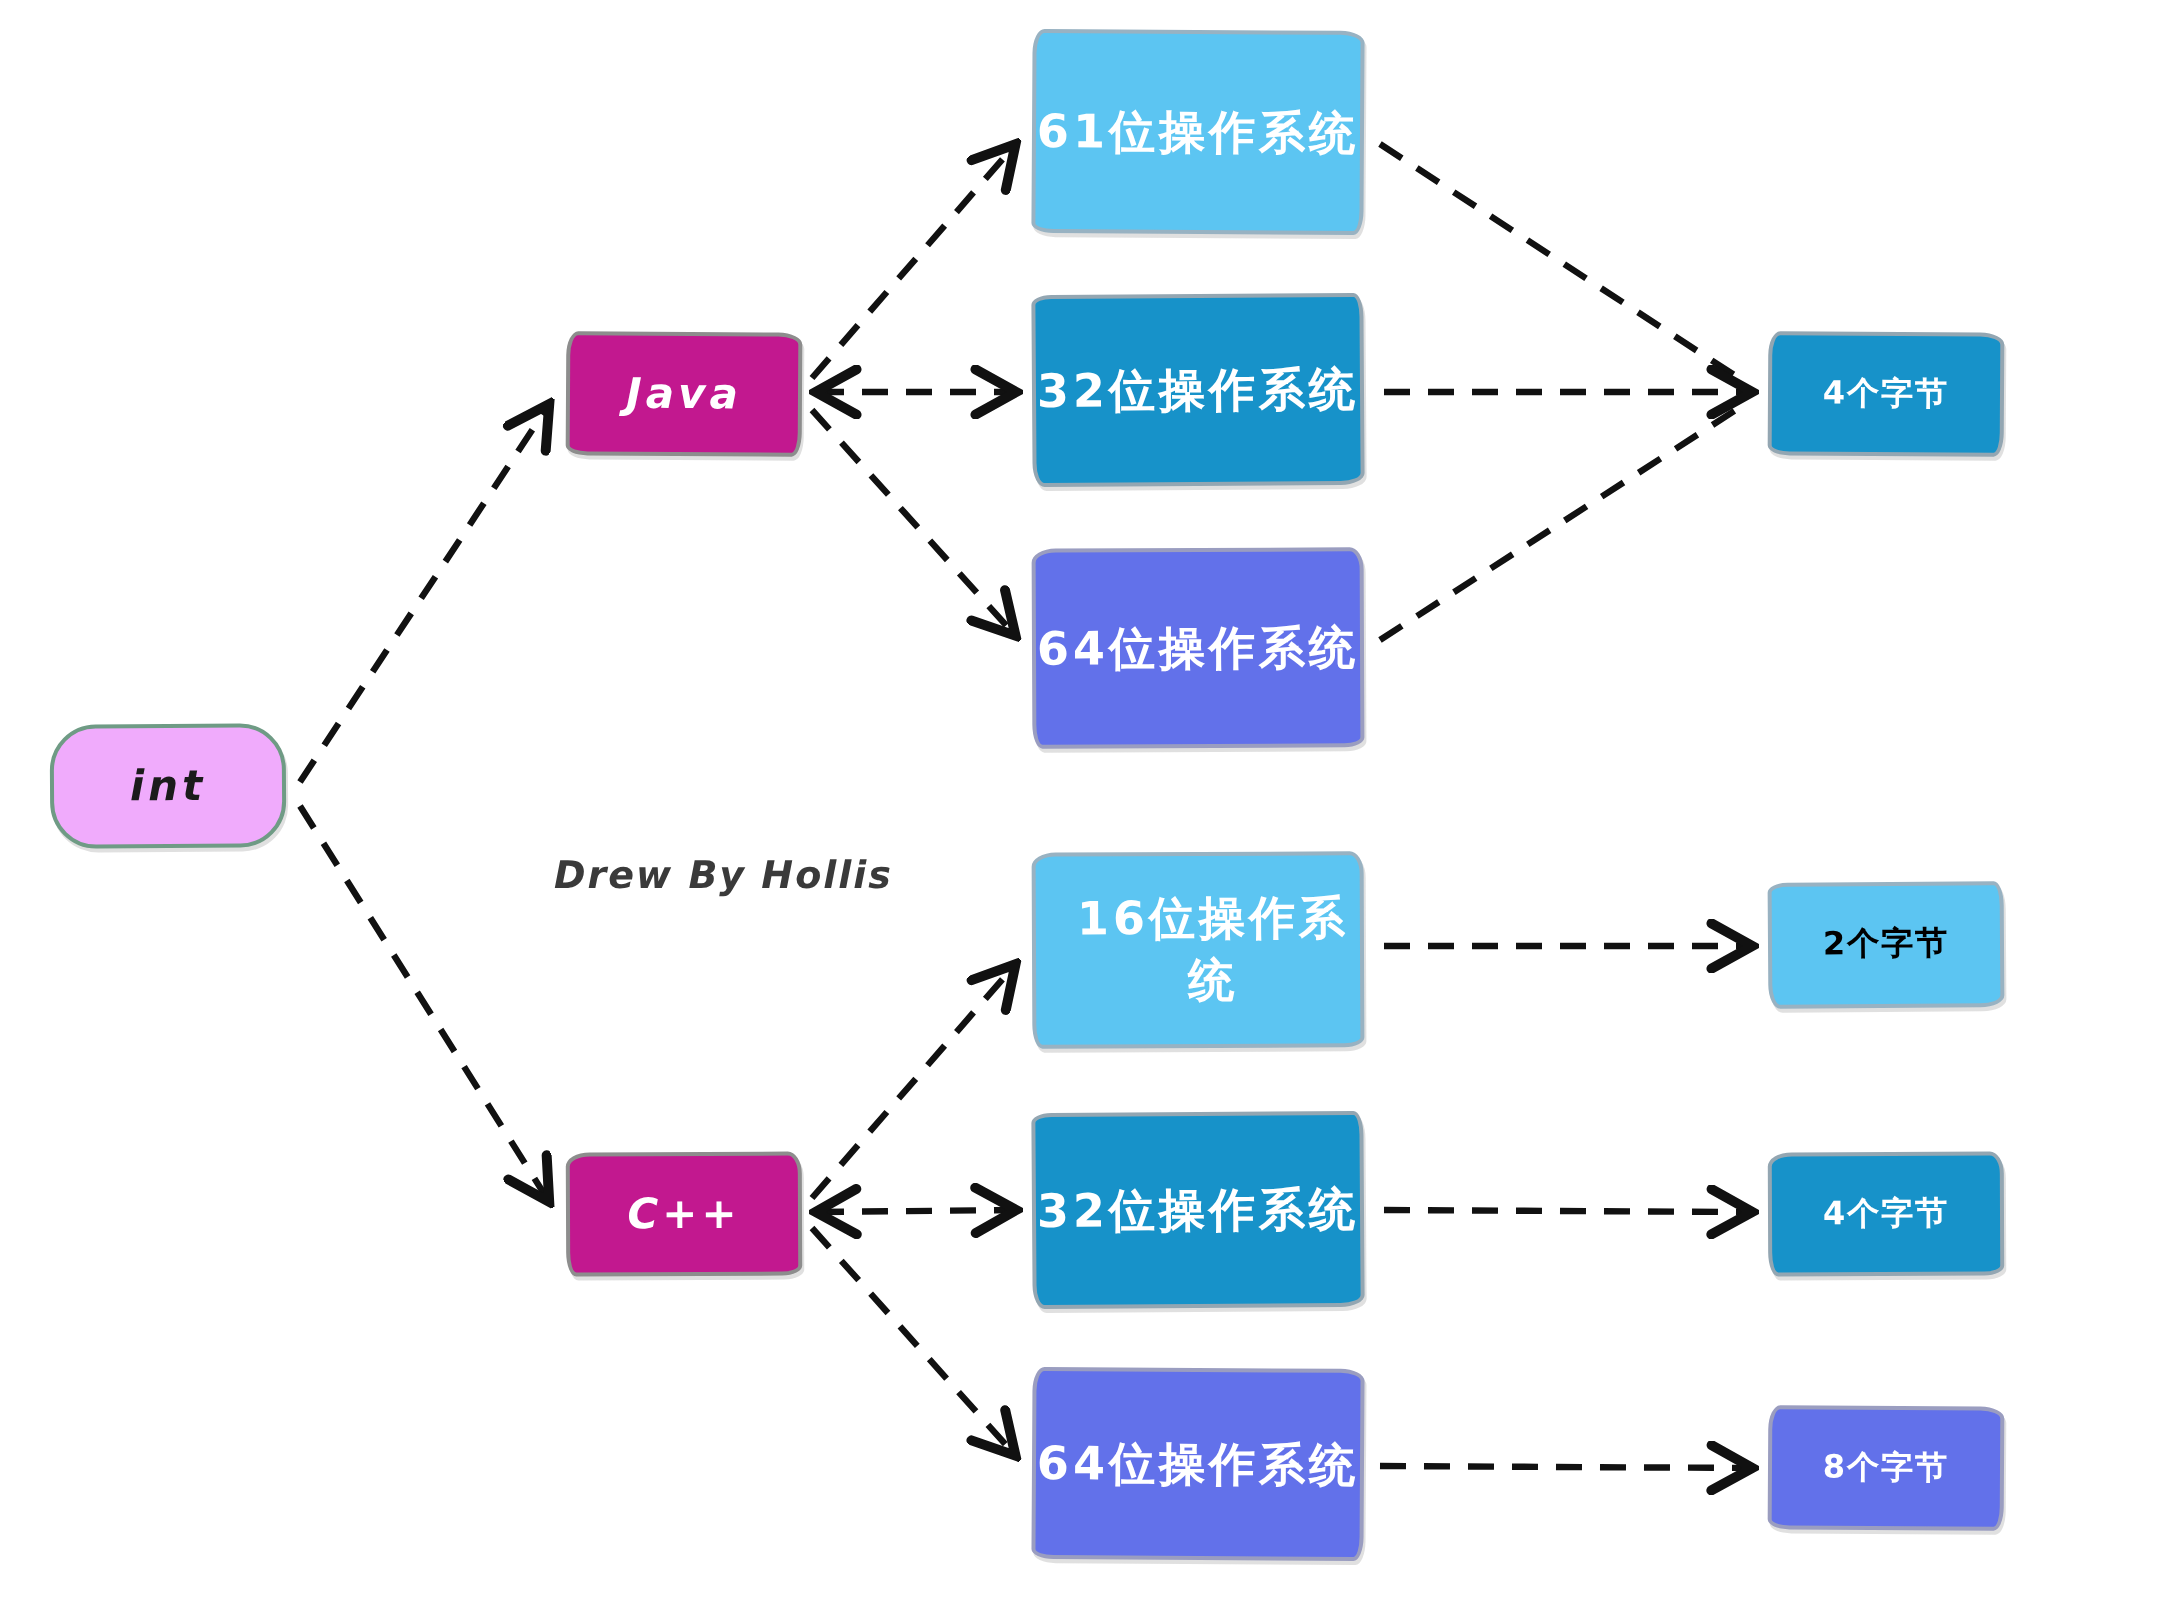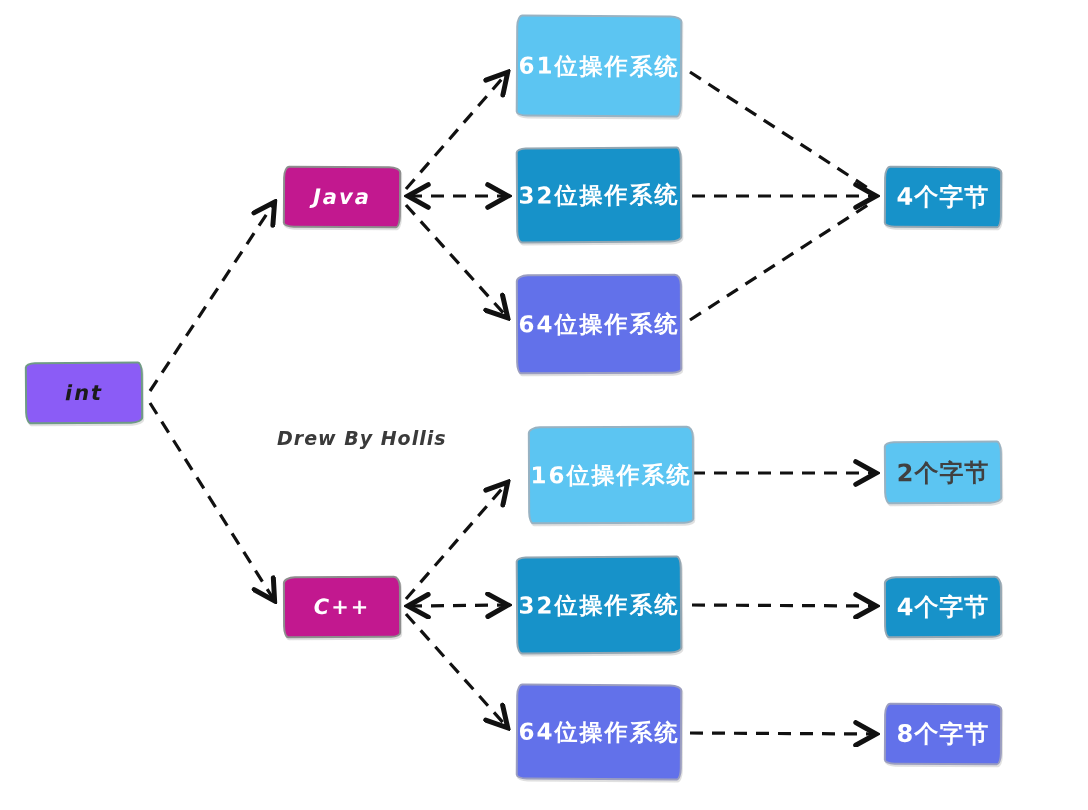--- a/index.html
+++ b/index.html
@@ -24,32 +24,32 @@
     box-sizing:border-box;
     border:2px solid #8b8b8b;
     font-weight:bold;
     text-align:center;
     box-shadow:1px 2px 0 rgba(130,130,130,0.25);
   }
   
   .sk-a{border-radius:10px 5px 12px 6px / 5px 12px 6px 12px; transform:rotate(-0.4deg);}
   .sk-b{border-radius:6px 12px 5px 11px / 12px 6px 12px 5px; transform:rotate(0.35deg);}
   .sk-c{border-radius:12px 7px 10px 5px / 7px 11px 5px 12px; transform:rotate(-0.25deg);}
-  .node-small{width:118px;height:62px;font-size:24px;letter-spacing:1px;}
+  .node-small{width:118px;height:62px;font-size:16px;letter-spacing:1px;}
   .node-os{width:166px;height:96px;font-size:23px;letter-spacing:2px;}
   .latin{font-style:italic;font-size:21px;letter-spacing:2px;}
   
   .p-int   {left:25px;  top:362px; width:118px; height:62px;}
   .p-java  {left:283px; top:166px;justify-content:center;}
   .p-cpp   {left:283px; top:576px;}
   .p-jos61 {left:516px; top:15px;  height:102px;}
   .p-jos32 {left:516px; top:147px;}
   .p-jos64 {left:516px; top:274px; height:100px;}
   .p-jbyte {left:884px; top:166px;}
-  .p-cos16 {left:528px; top:426px; height:98px;}
+  .p-cos16 {left:516px; top:426px; height:98px;padding-left:15px;}
   .p-cos32 {left:516px; top:556px; height:98px;}
   .p-cos64 {left:516px; top:684px;}
   .p-byte2 {left:884px; top:441px; height:63px;}
   .p-byte4 {left:884px; top:576px;}
   .p-byte8 {left:884px; top:703px;align-items:center;}
   .annotation{
     position:absolute;left:277px;top:384px;
     font-size:19px;font-weight:bold;font-style:italic;
     color:#3a3a3a;letter-spacing:1px;margin-top:43px;
   }
@@ -74,21 +74,21 @@
     <path class="arrow" d="M692,196 L875,196" marker-end="url(#ah)"></path>
     <path class="arrow" d="M690,320 L874,201"></path>
     <path class="arrow" d="M406,599 L507,483" marker-end="url(#ah)"></path>
     <path class="arrow" d="M409,606 L507,605" marker-start="url(#ah)" marker-end="url(#ah)"></path>
     <path class="arrow" d="M406,614 L507,727" marker-end="url(#ah)"></path>
     <path class="arrow" d="M692,473 L875,473" marker-end="url(#ah)"></path>
     <path class="arrow" d="M692,605 L875,606" marker-end="url(#ah)"></path>
     <path class="arrow" d="M690,733 L875,734" marker-end="url(#ah)"></path>
   </svg>
 
-  <div class="node node-small latin sk-a p-int" style="background-color: #8b5cf6; color: rgb(27, 27, 27); border-color: rgb(111, 155, 133);">
+  <div class="node node-small latin sk-a p-int" style="background-color: #f0abfc; color: rgb(27, 27, 27); border-color: rgb(111, 155, 133); border-radius: 23px;">
     <span>int</span>
   </div>
 
   <div class="node node-small latin sk-b p-java" style="background-color: rgb(194, 24, 143); color: rgb(255, 255, 255); border-color: rgb(141, 141, 141);">
     <span>Java</span>
   </div>
 
   <div class="node node-small latin sk-c p-cpp" style="background-color: rgb(194, 24, 143); color: rgb(255, 255, 255); border-color: rgb(141, 141, 141);">
     <span>C++</span>
   </div>
@@ -114,21 +114,21 @@
   </div>
 
   <div class="node node-os sk-a p-cos32" style="background-color: rgb(23, 146, 201); color: rgb(255, 255, 255); border-color: rgb(147, 166, 178);">
     <span>32位操作系统</span>
   </div>
 
   <div class="node node-os sk-b p-cos64" style="background-color: rgb(98, 113, 234); color: rgb(255, 255, 255); border-color: rgb(154, 157, 192);">
     <span>64位操作系统</span>
   </div>
 
-  <div class="node node-small sk-a p-byte2" style="background-color: rgb(92, 197, 242); color: #404040; border-color: rgb(152, 178, 194);">
+  <div class="node node-small sk-a p-byte2" style="background-color: rgb(92, 197, 242); color: #000000; border-color: rgb(152, 178, 194);">
     <span>2个字节</span>
   </div>
 
   <div class="node node-small sk-c p-byte4" style="background-color: rgb(23, 146, 201); color: rgb(255, 255, 255); border-color: rgb(147, 166, 178);">
     <span>4个字节</span>
   </div>
 
   <div class="node node-small sk-b p-byte8" style="background-color: rgb(98, 113, 234); color: rgb(255, 255, 255); border-color: rgb(154, 157, 192);">
     <span>8个字节</span>
   </div>

